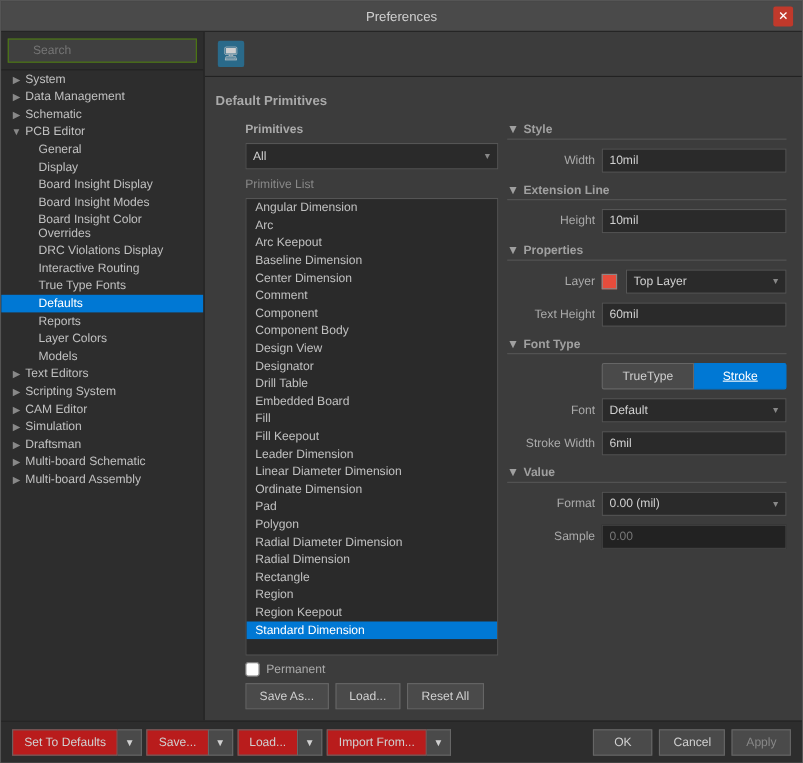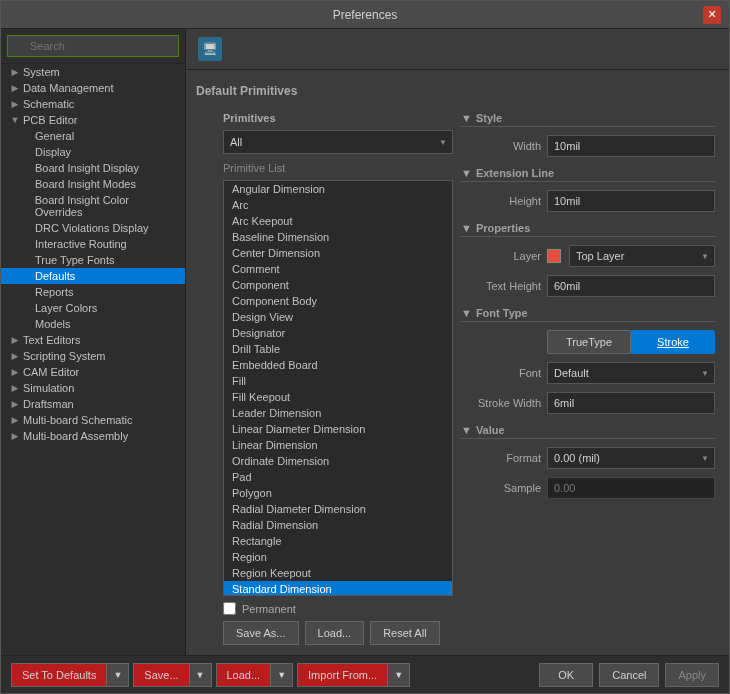--- a/index.html
+++ b/index.html
@@ -602,21 +602,20 @@
               <div class="list-item">Component</div>
               <div class="list-item">Component Body</div>
               <div class="list-item">Design View</div>
               <div class="list-item">Designator</div>
               <div class="list-item">Drill Table</div>
               <div class="list-item">Embedded Board</div>
               <div class="list-item">Fill</div>
               <div class="list-item">Fill Keepout</div>
               <div class="list-item">Leader Dimension</div>
               <div class="list-item">Linear Diameter Dimension</div>
-              <div class="list-item">Linear Dimension</div>
               <div class="list-item">Ordinate Dimension</div>
               <div class="list-item">Pad</div>
               <div class="list-item">Polygon</div>
               <div class="list-item">Radial Diameter Dimension</div>
               <div class="list-item">Radial Dimension</div>
               <div class="list-item">Rectangle</div>
               <div class="list-item">Region</div>
               <div class="list-item">Region Keepout</div>
               <div class="list-item selected">Standard Dimension</div>
 

